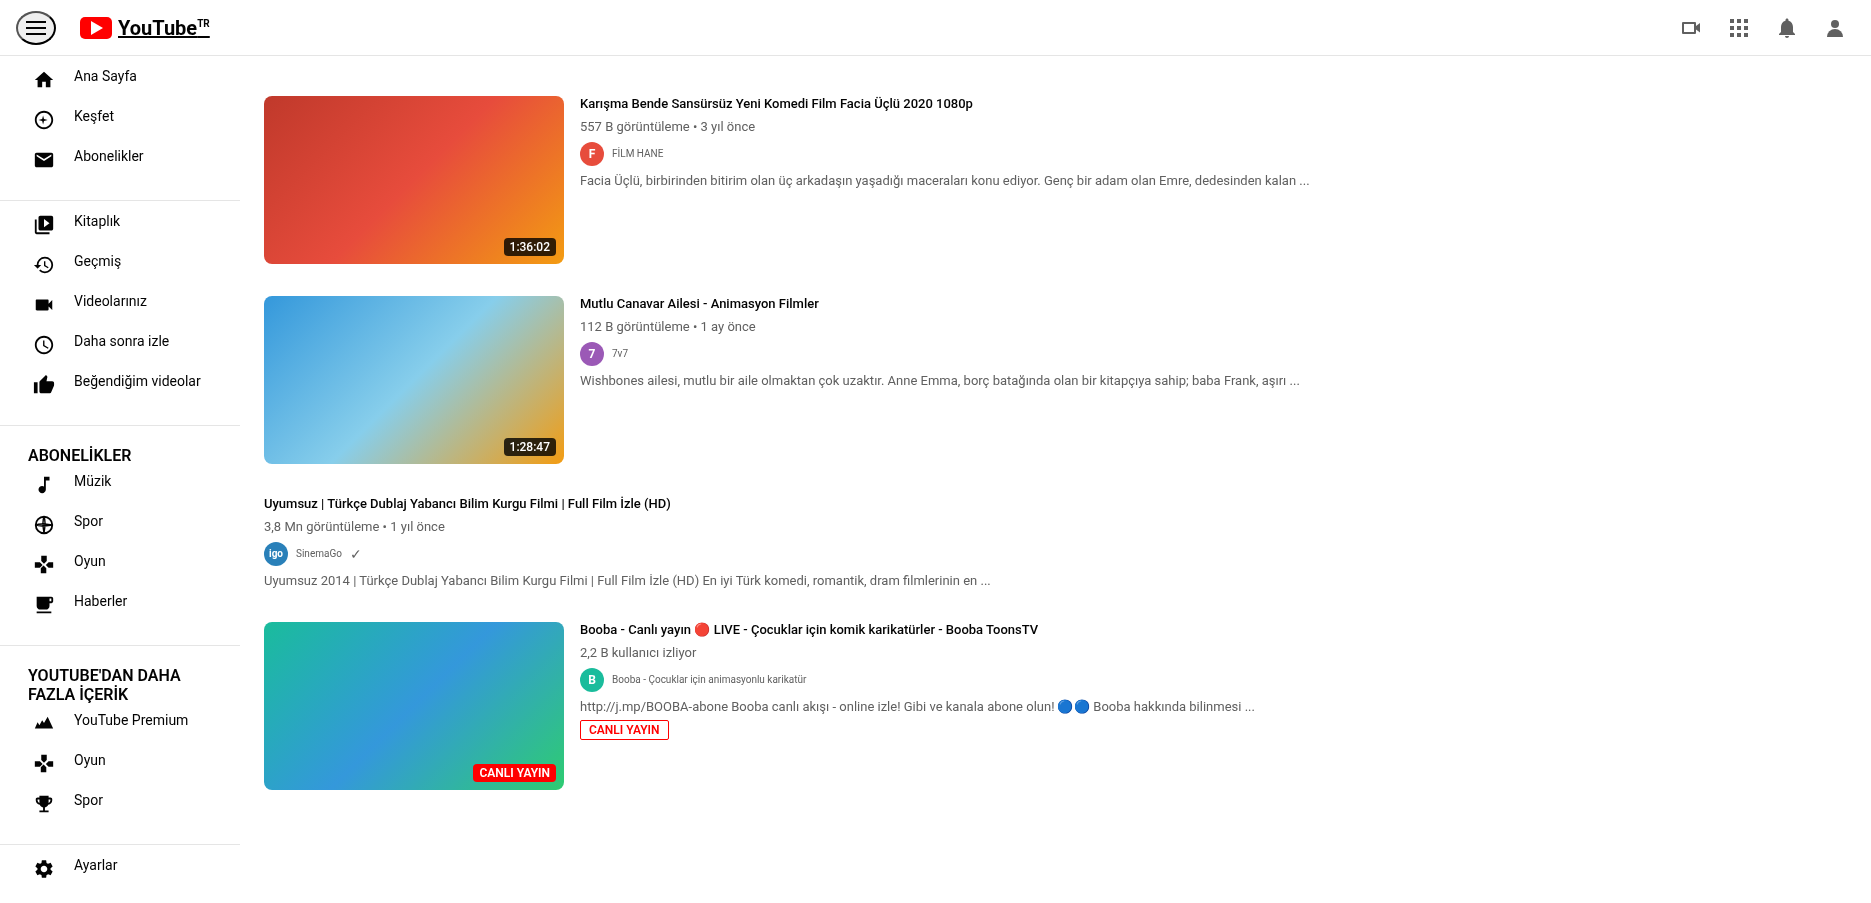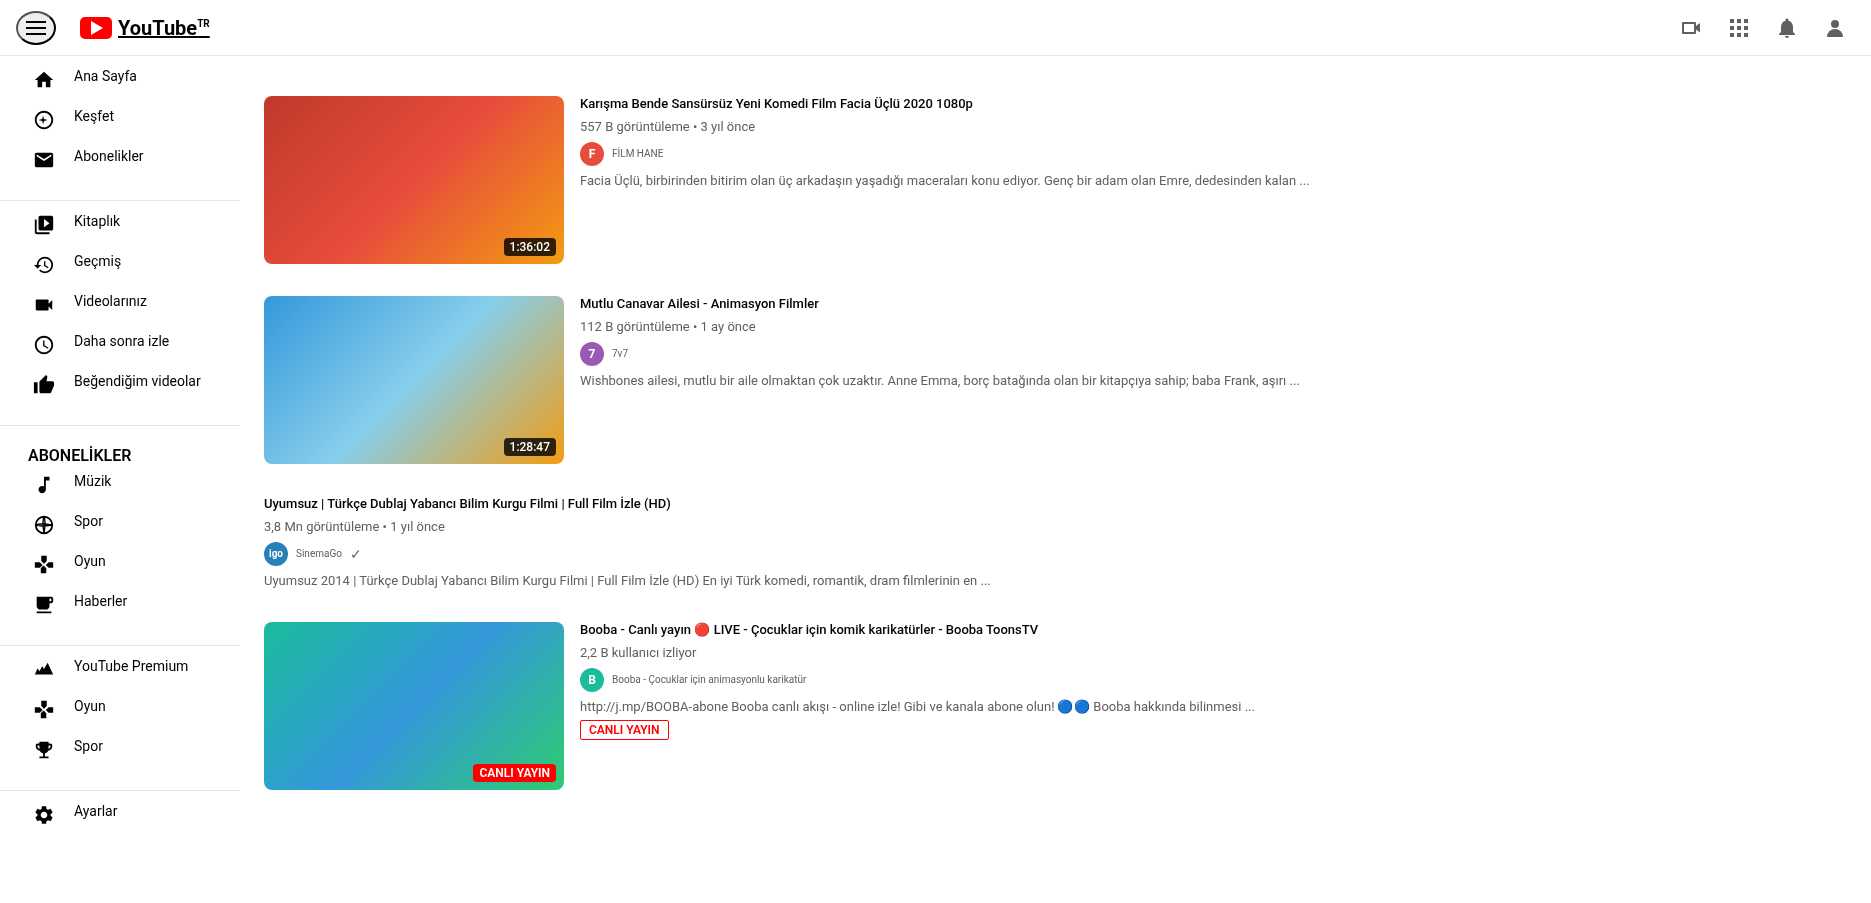--- a/index.html
+++ b/index.html
@@ -271,20 +271,21 @@
   <div class="sidebar-item">
     <span class="sidebar-item-icon">
       <svg width="22" height="22" viewBox="0 0 24 24" fill="#030303">
           <path d="M20 3H4v10c0 2.21 1.79 4 4 4h6c2.21 0 4-1.79 4-4v-3h2c1.11 0 2-.89 2-2V5c0-1.11-.89-2-2-2zm0 5h-2V5h2v3zM4 19h16v2H4z"></path>
         </svg>
     </span>
     <span class="sidebar-item-label">Haberler</span>
   </div>
 
   <hr class="sidebar-divider">
+  <div class="sidebar-section-title">YOUTUBE'DAN DAHA FAZLA İÇERİK</div>
 
   <div class="sidebar-item">
     <span class="sidebar-item-icon">
       <svg width="22" height="22" viewBox="0 0 24 24" fill="#030303">
           <path d="M18.8 10L16 4l-4 7-2-3-3 5.4L5 10l-3 7h20l-3.2-7z"></path>
         </svg>
     </span>
     <span class="sidebar-item-label">YouTube Premium</span>
   </div>
   <div class="sidebar-item">

